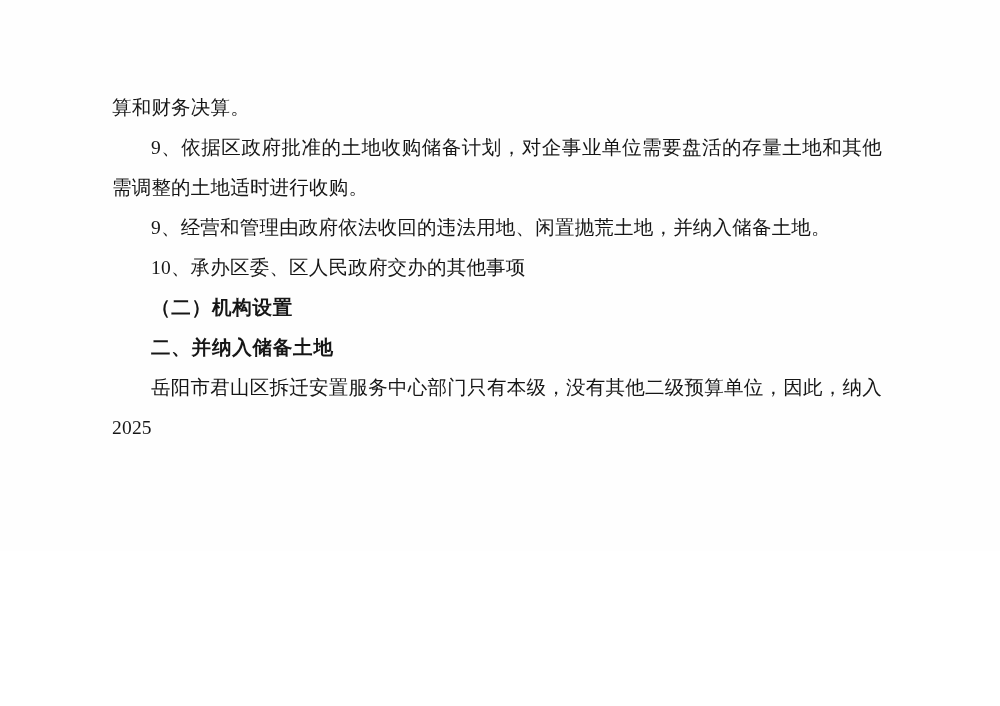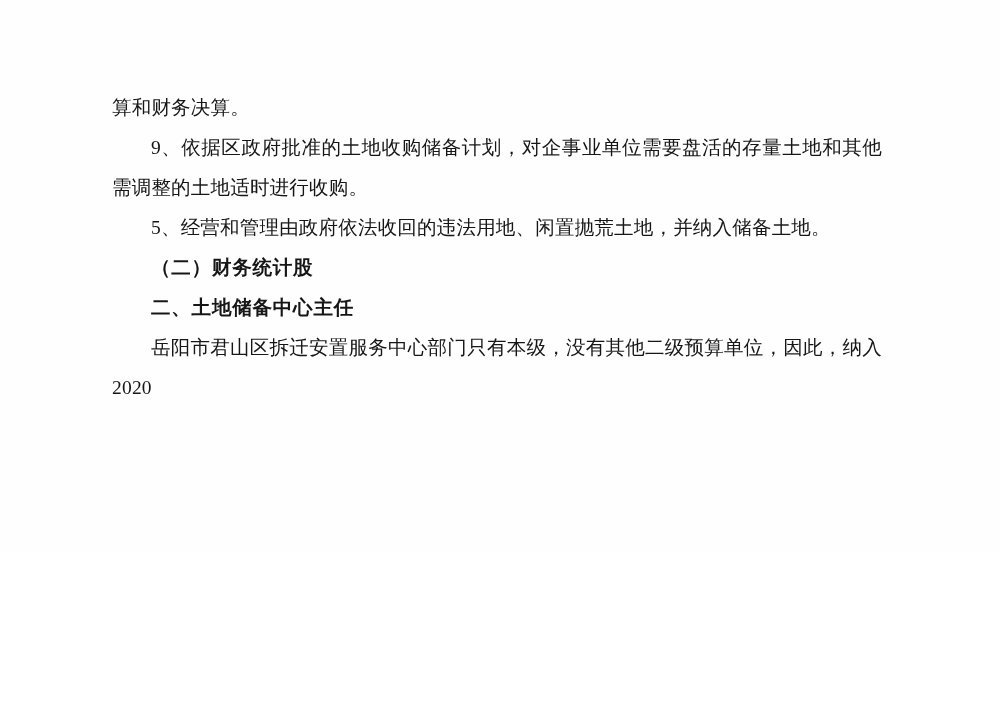--- a/index.html
+++ b/index.html
@@ -47,24 +47,25 @@
 <body>
 
 <div class="page">
   <div class="doc-body">
 
     <p class="para">算和财务决算。</p>
 
     <p class="para indent">9、依据区政府批准的土地收购储备计划，对企事业单位需要盘活的存量土地和其他需调整的土地适时进行收购。</p>
 
 
-    <p class="para indent">5、经营和管理由政府依法收回的违法用地、闲置抛荒土地，并纳入储备土地。</p>
+    <p class="para indent">9、经营和管理由政府依法收回的违法用地、闲置抛荒土地，并纳入储备土地。</p>
+
+    <p class="para indent">10、承办区委、区人民政府交办的其他事项</p>
+
+    <p class="para heading">（二）机构设置</p>
 
 
-    <p class="para heading">（二）财务统计股</p>
+    <p class="para heading">二、并纳入储备土地</p>
 
-
-    <p class="para heading">二、土地储备中心主任</p>
-
-    <p class="para indent">岳阳市君山区拆迁安置服务中心部门只有本级，没有其他二级预算单位，因此，纳入 2020</p>
+    <p class="para indent">岳阳市君山区拆迁安置服务中心部门只有本级，没有其他二级预算单位，因此，纳入 2025</p>
 
   </div>
 </div>
 
 </body></html>

